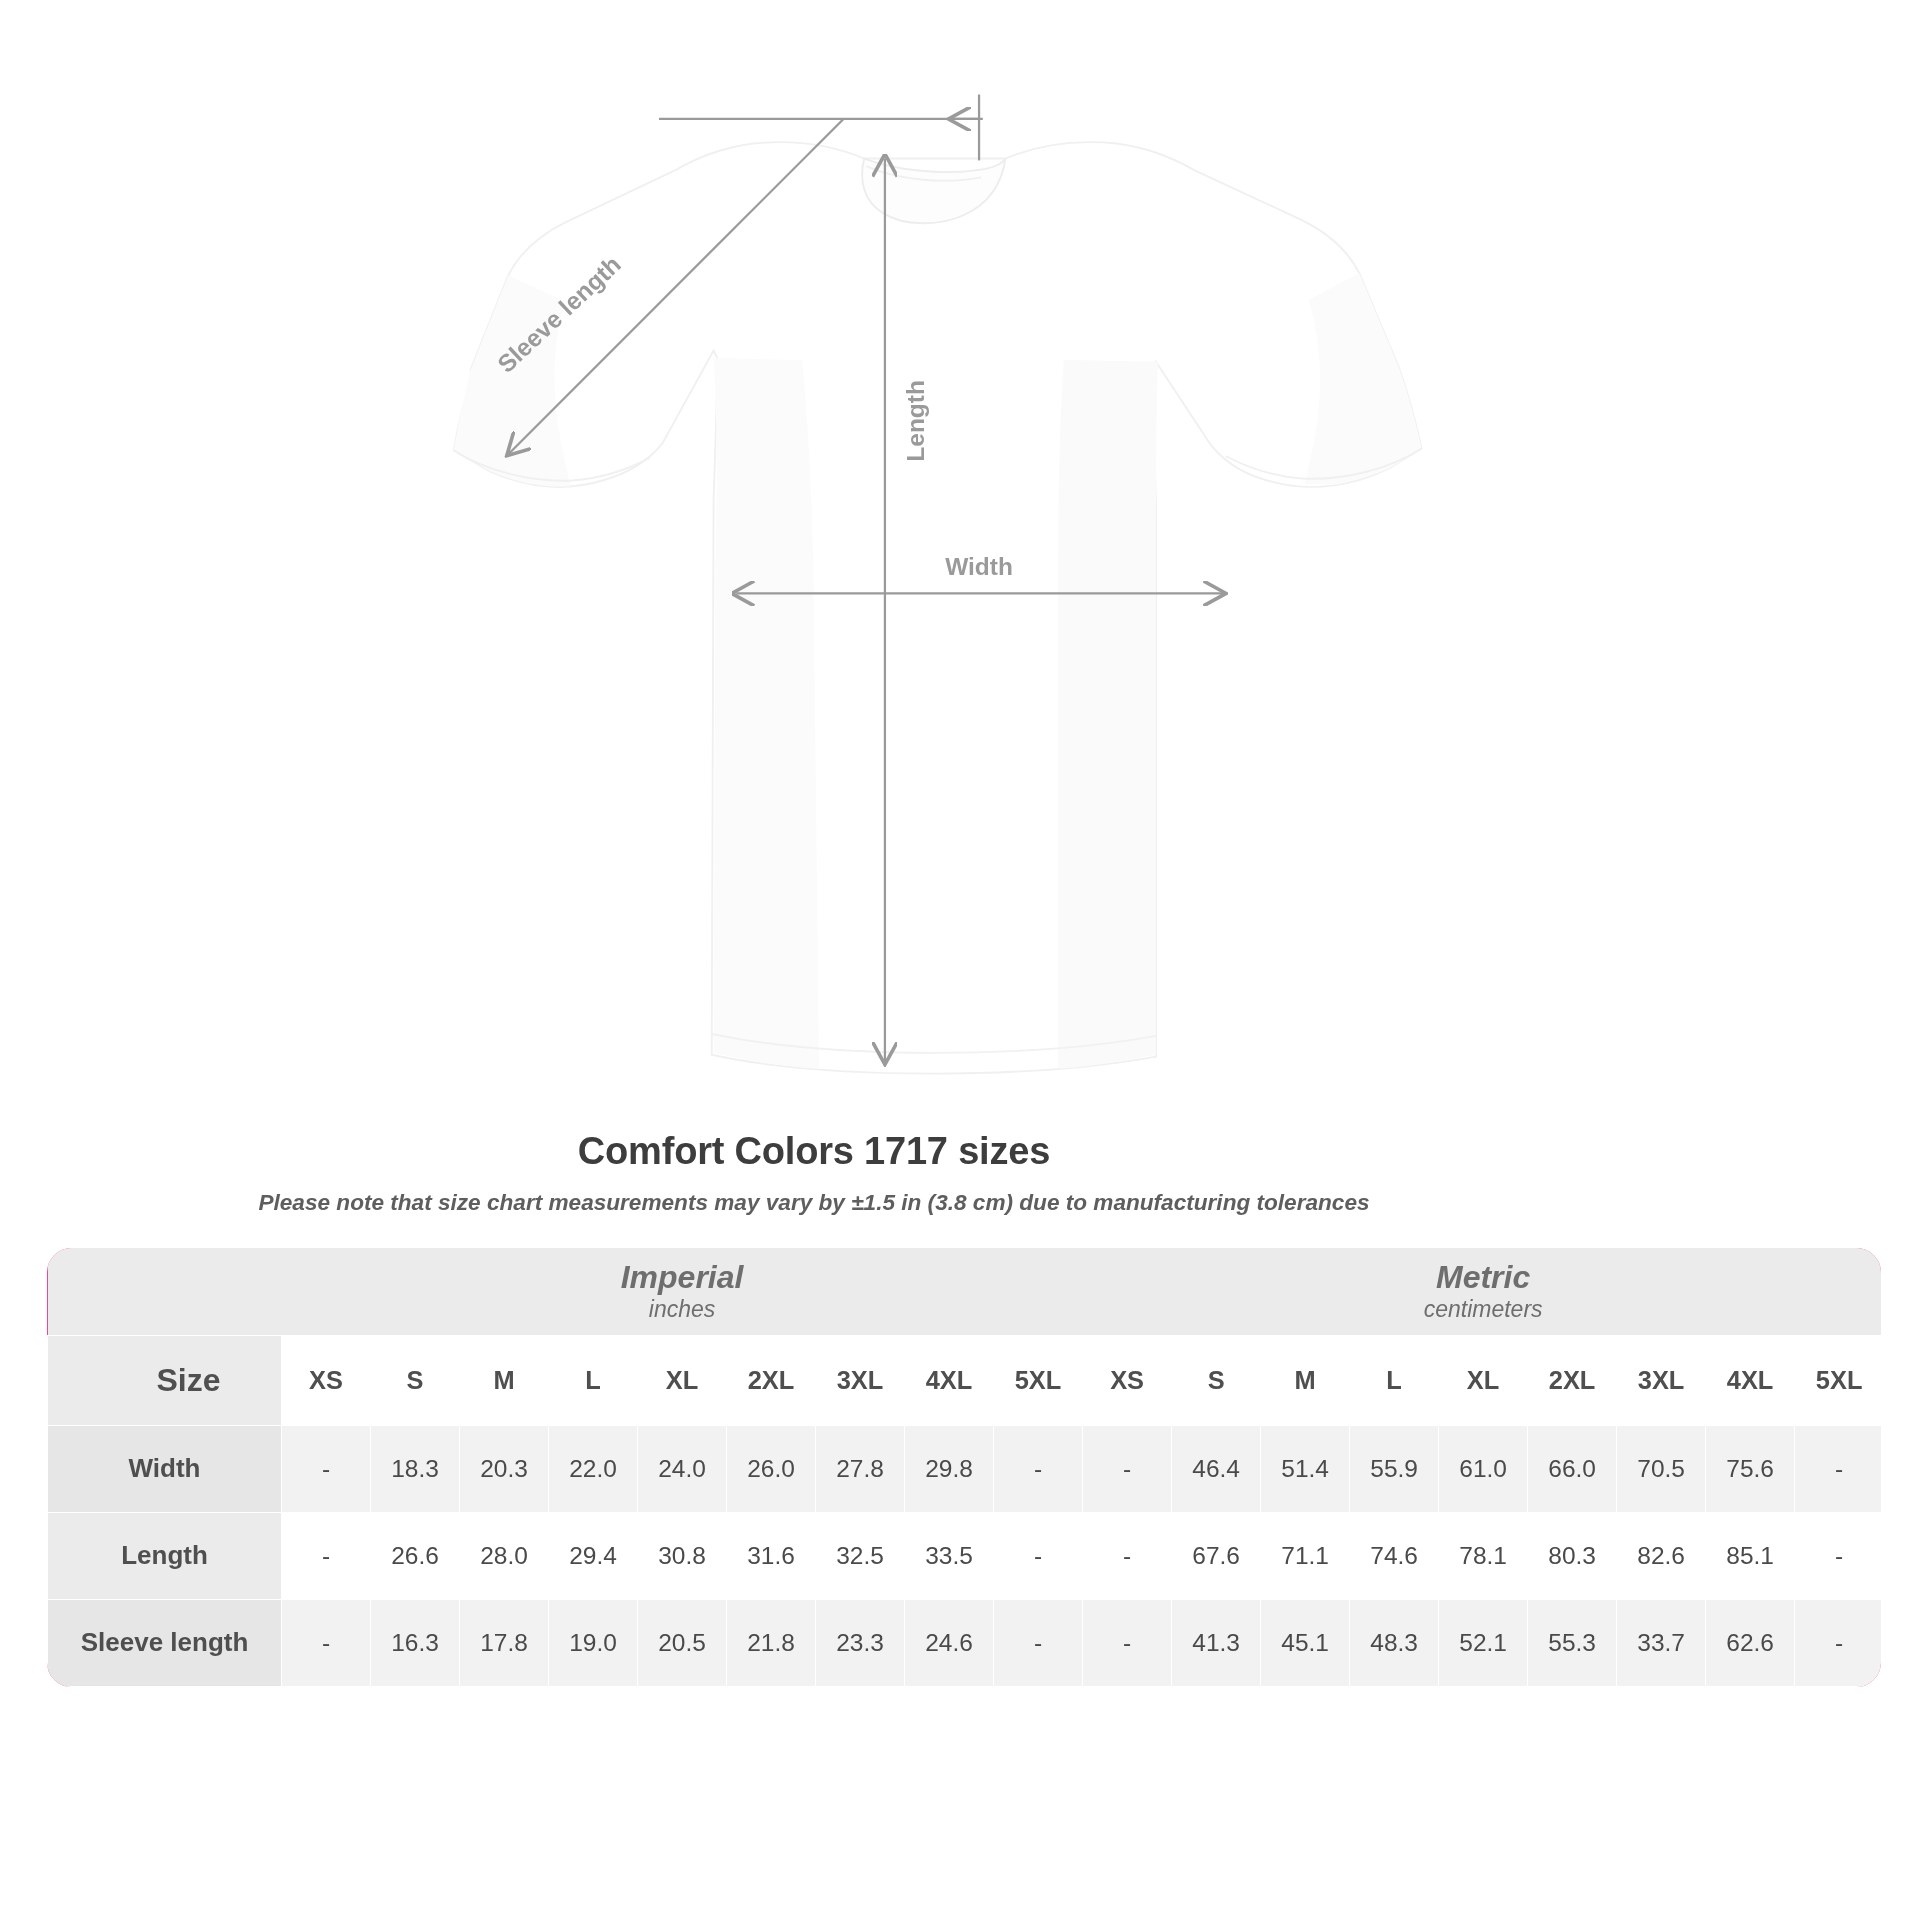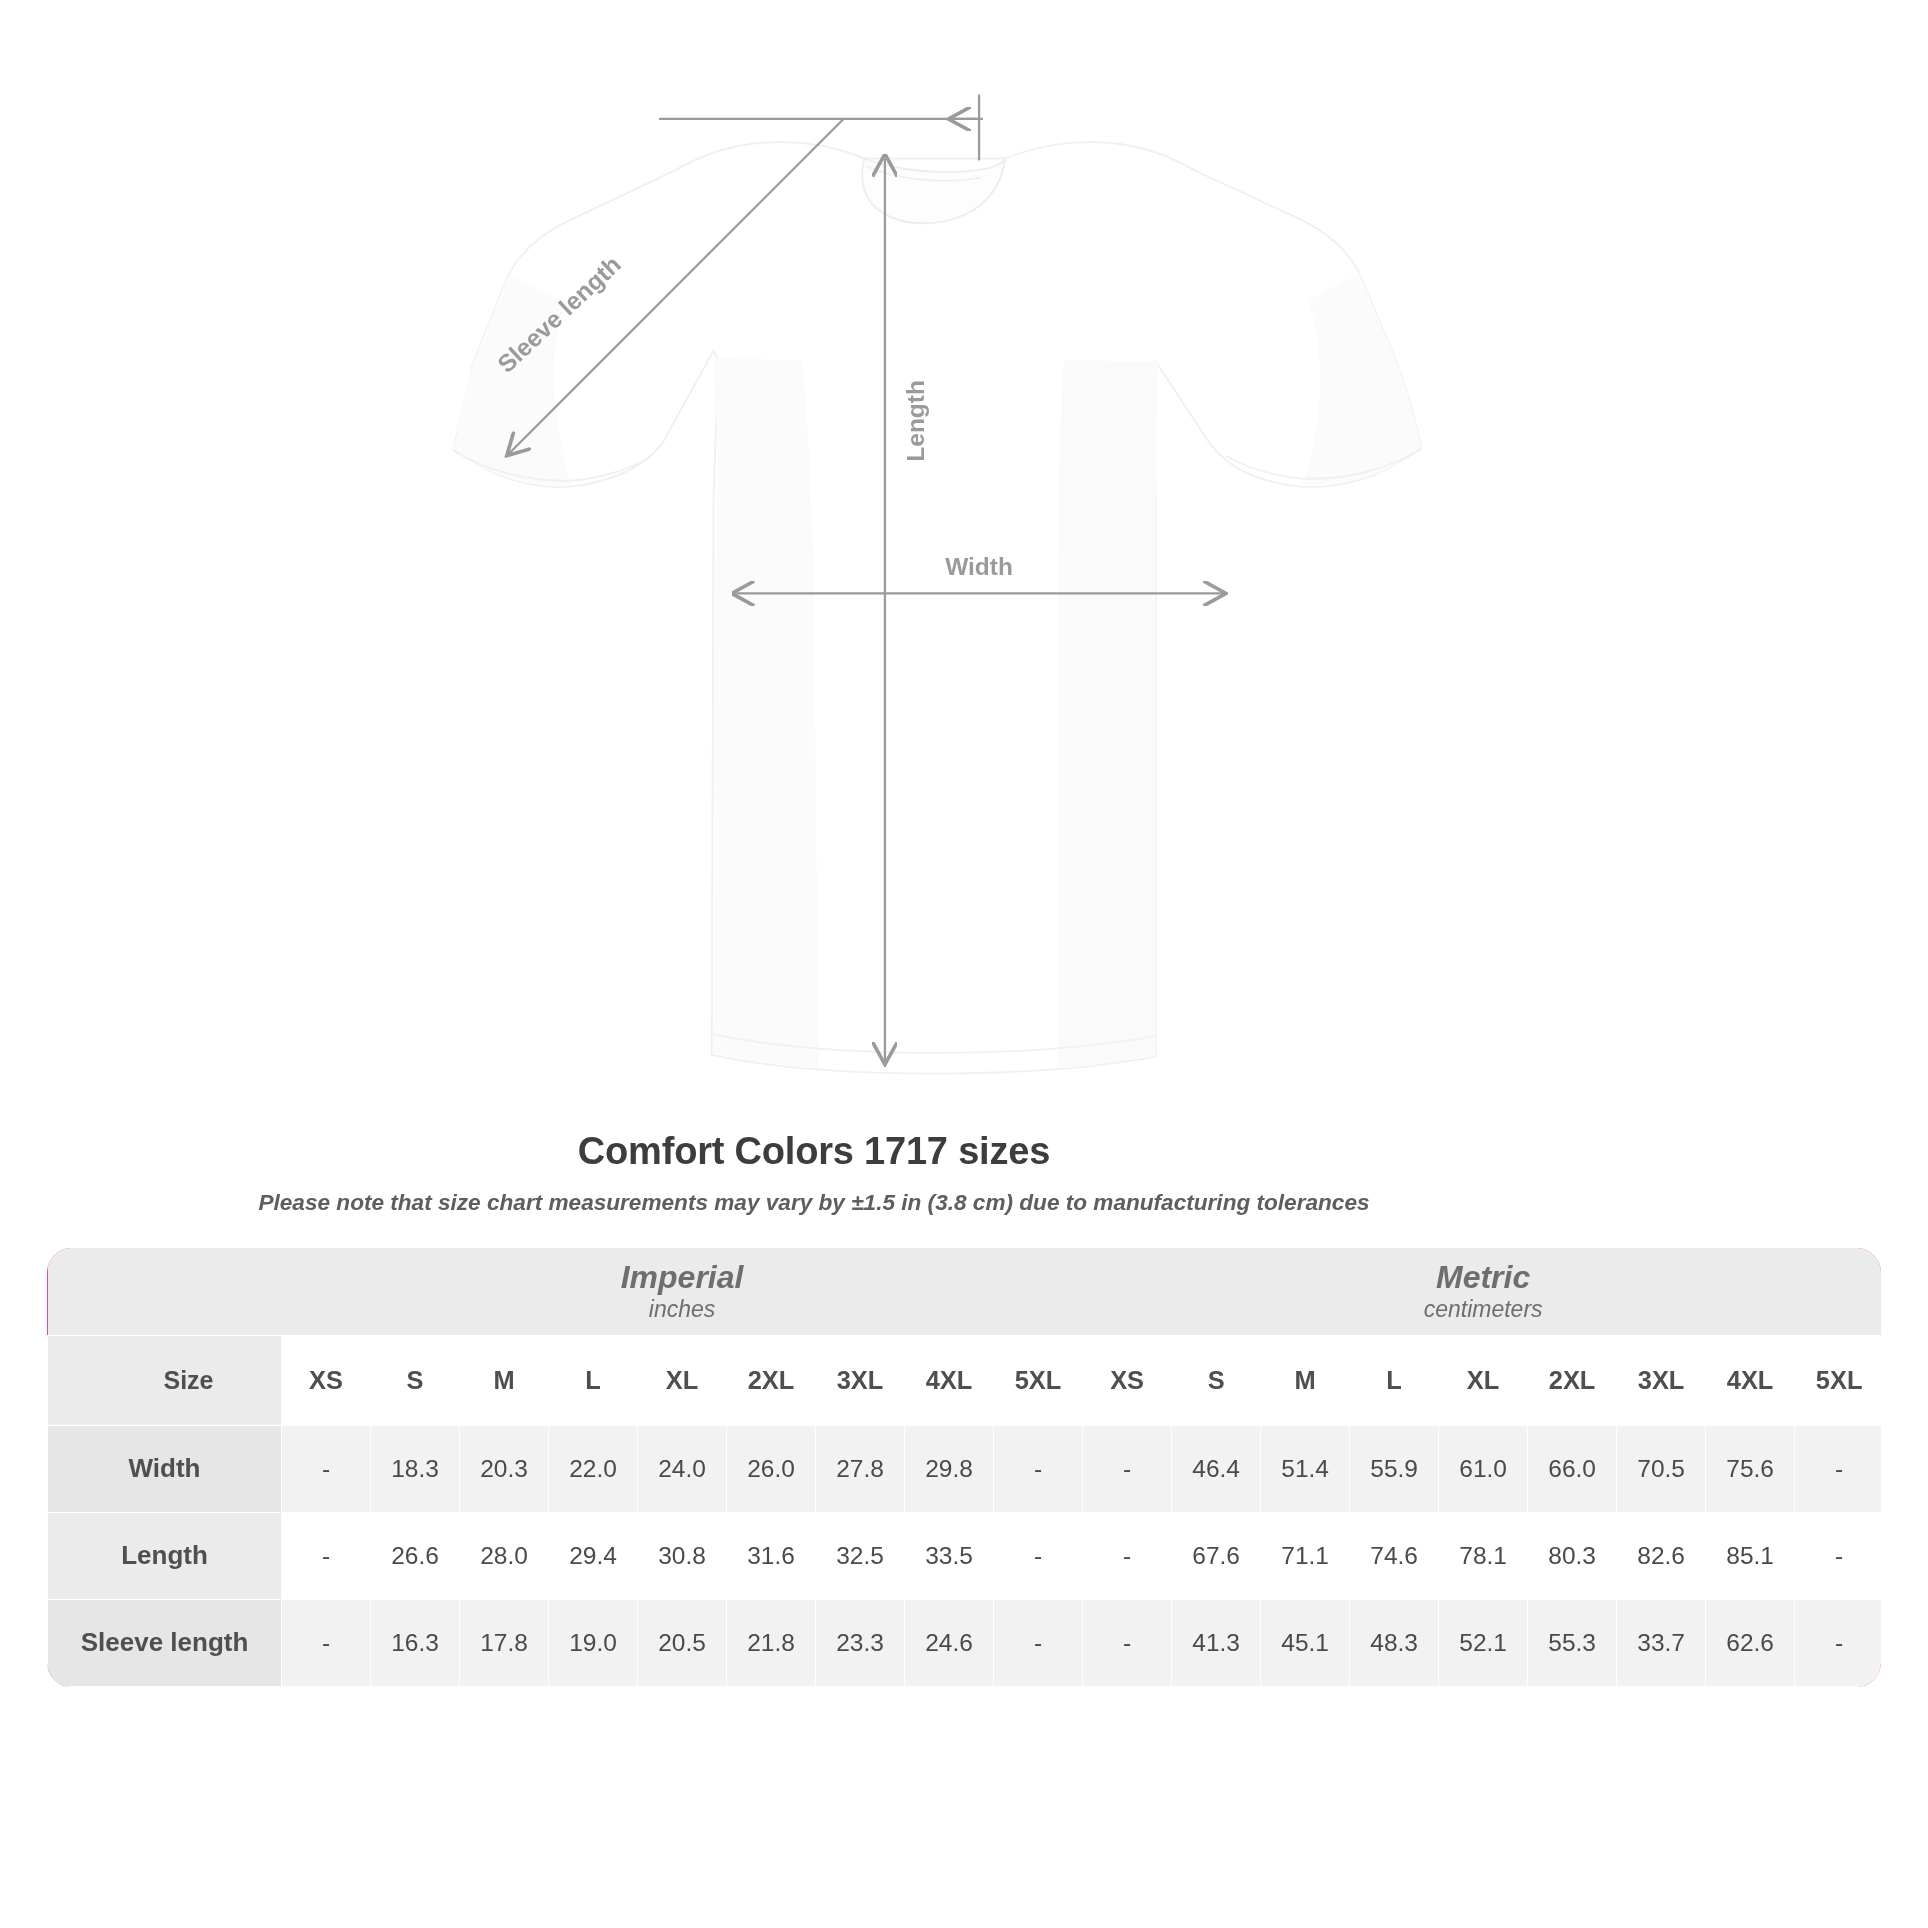--- a/index.html
+++ b/index.html
@@ -89,21 +89,21 @@
 
   tr.head-row td {
     background: #ffffff;
     font-weight: bold;
     font-size: 25.4px;
     color: #4f4f4f;
     height: 90px;
   }
   tr.head-row td.rowlabel {
     background: #ebebeb;
-    font-size: 25px;
+    font-size: 32px;
     padding-left: 48px;
   }
   tr.data-row td.rowlabel {
     background: #ebebeb;
     font-weight: bold;
     font-size: 26px;
     color: #4f4f4f;
   }
   tr.data-row.alt td.val { background: #f2f2f2; }
   tr.data-row td.val { background: #ffffff; }

